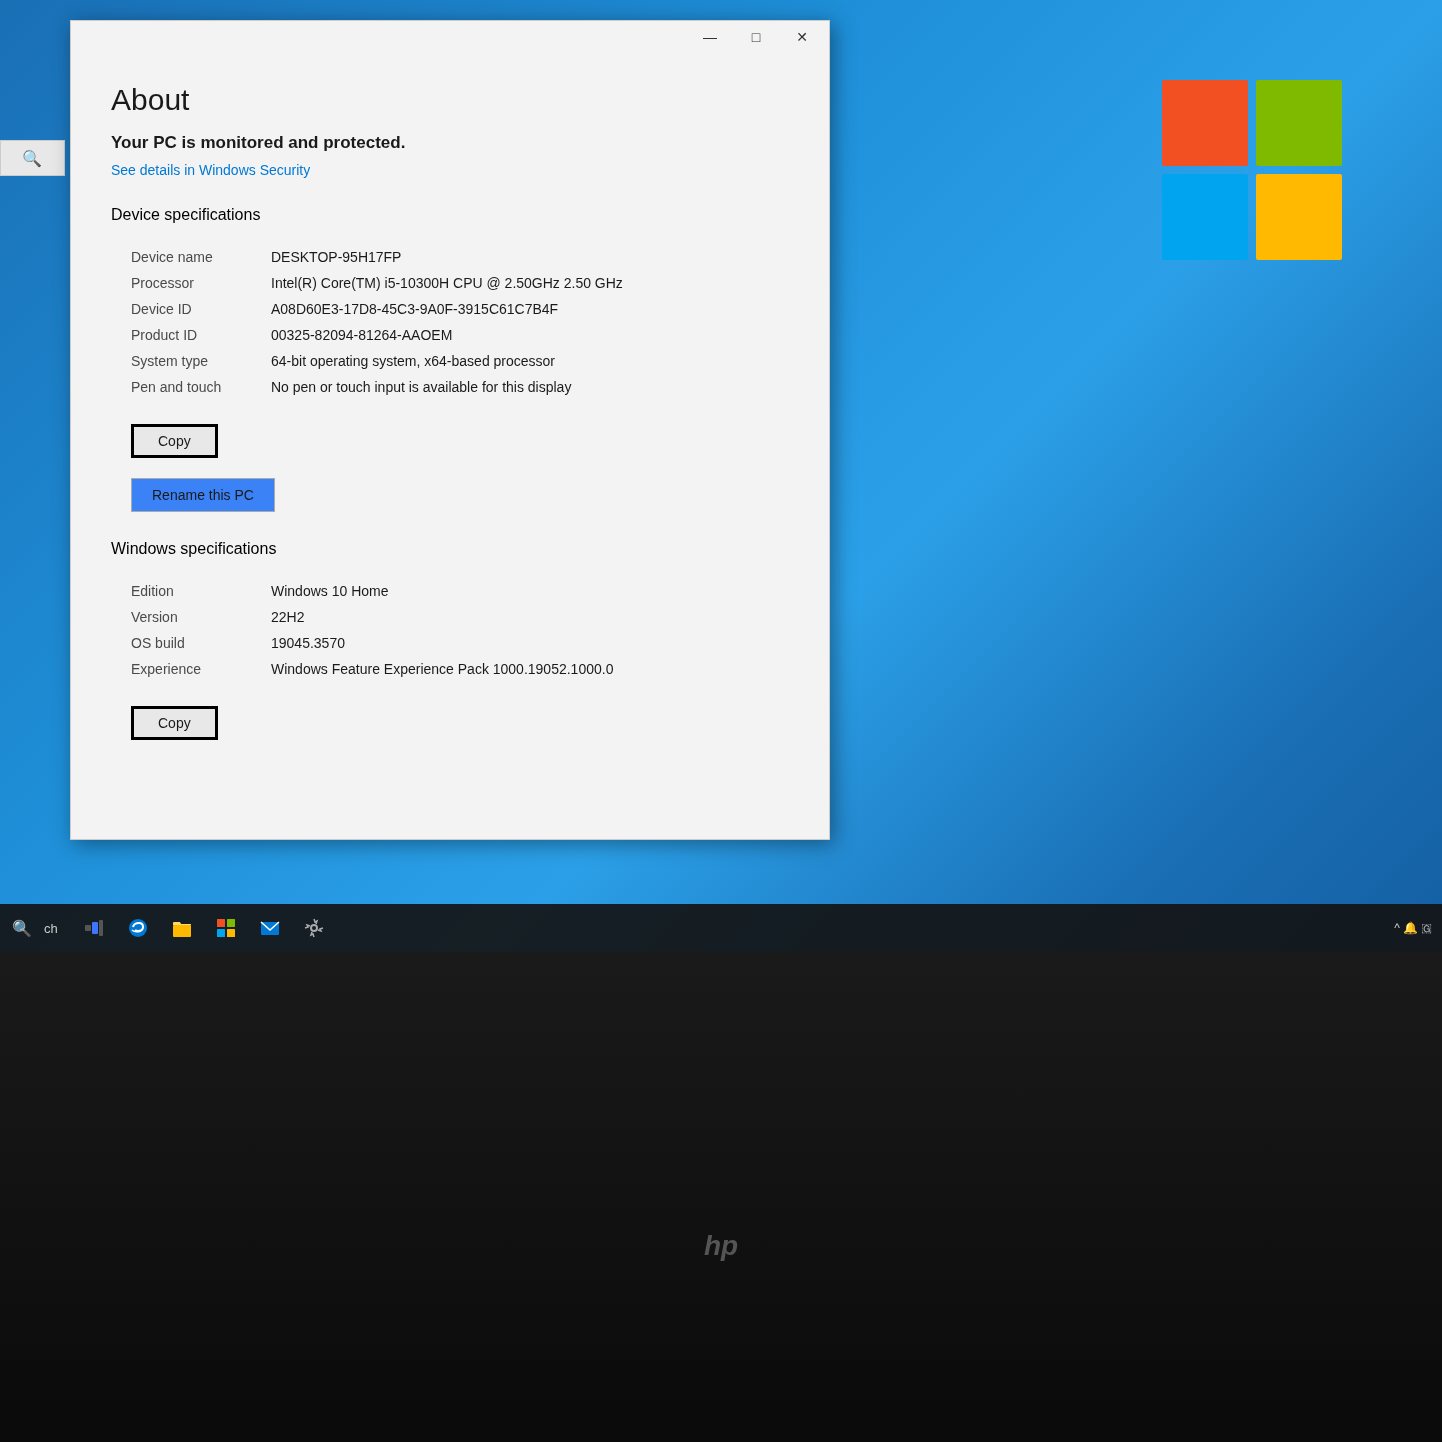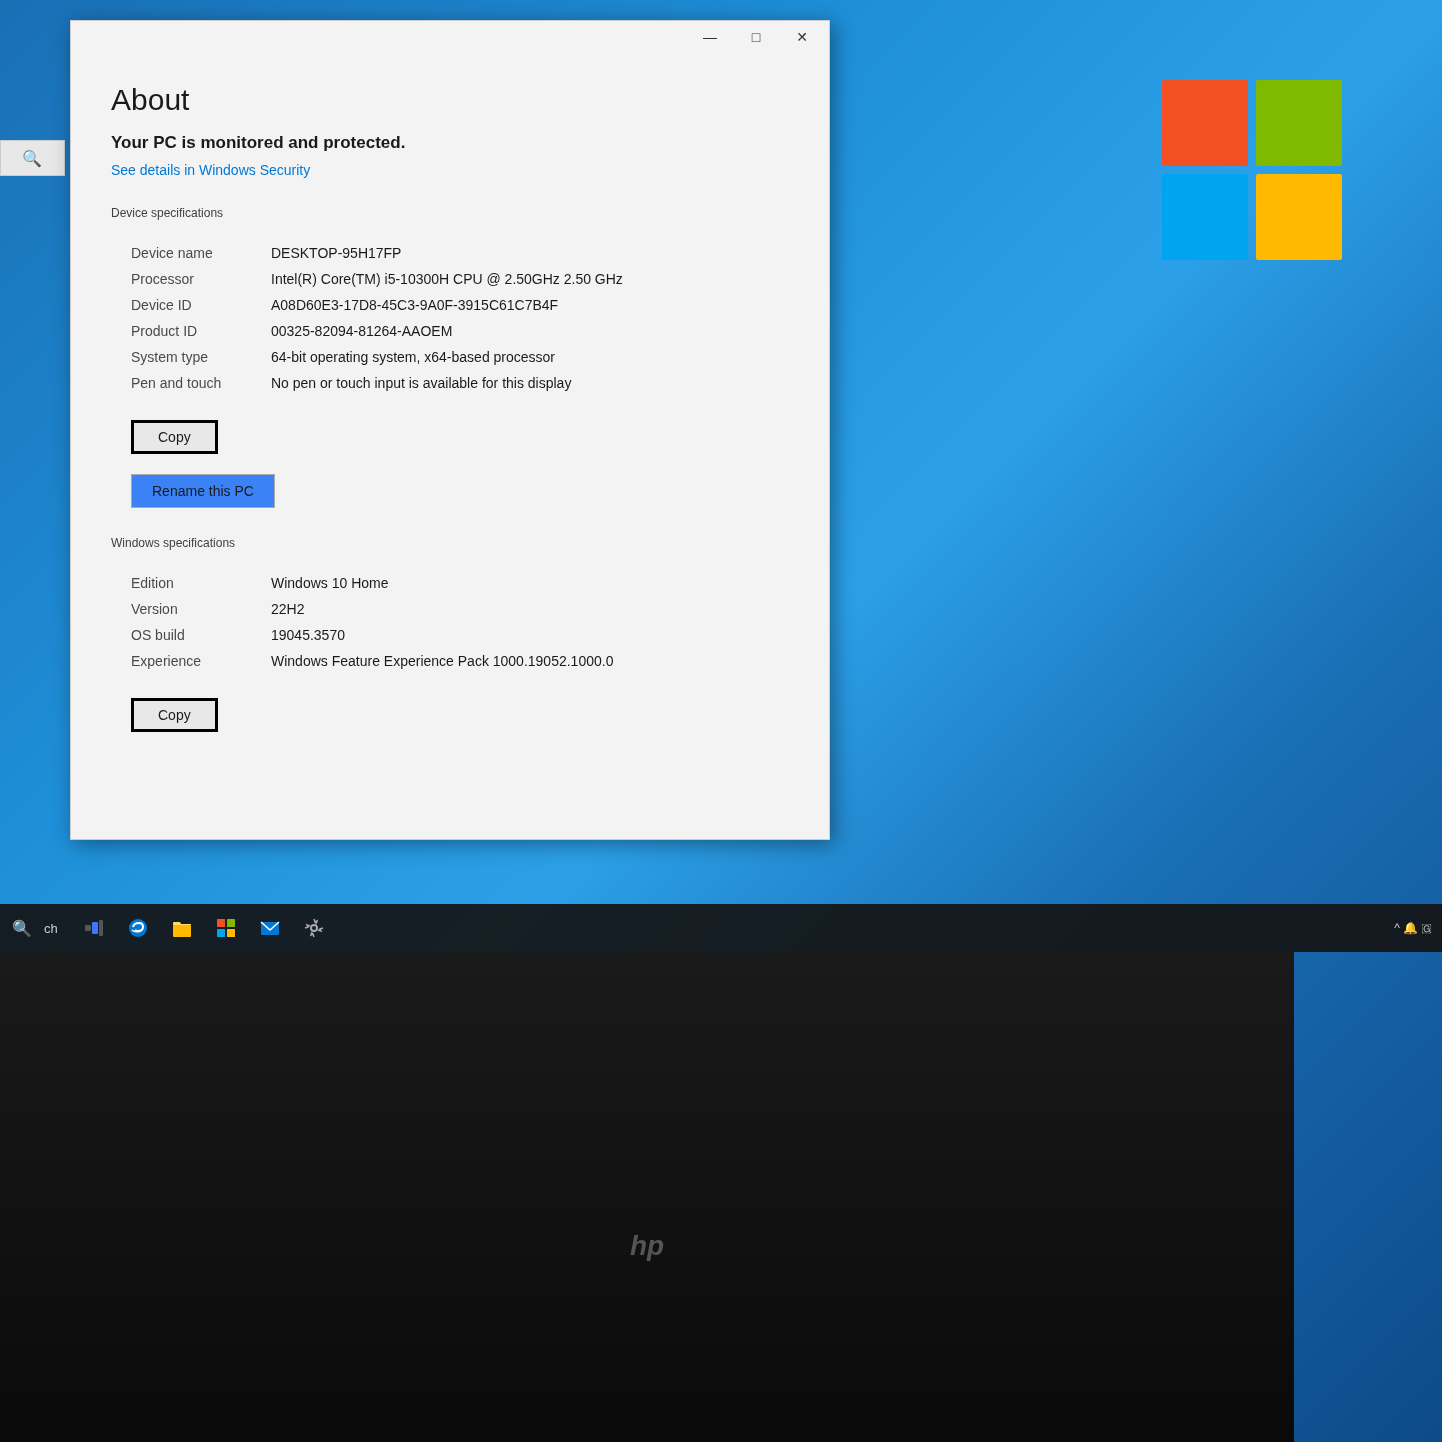--- a/index.html
+++ b/index.html
@@ -128,23 +128,23 @@
     .security-link {
       color: #0078d4;
       text-decoration: none;
       font-size: 14px;
       cursor: pointer;
       display: inline-block;
       margin-bottom: 28px;
     }
 
     .section-title {
-      font-size: 12px;
+      font-size: 16px;
       font-weight: 400;
-      color: #404040;
+      color: #000000;
       margin-bottom: 20px;
     }
 
     .spec-table {
       width: 100%;
       margin-bottom: 8px;
     }
 
     .spec-row {
       display: flex;
@@ -244,21 +244,21 @@
       gap: 4px;
       color: #ccc;
       font-size: 12px;
     }
 
     
     .laptop-bottom {
       position: absolute;
       bottom: 0;
       left: 0;
-      width: 1294px;
+      width: 1442px;
       height: 490px;
       background: linear-gradient(180deg, #1a1a1a 0%, #0a0a0a 100%);
     }
 
     .hp-logo {
       position: absolute;
       bottom: 180px;
       left: 50%;
       transform: translateX(-50%);
       color: #555;

